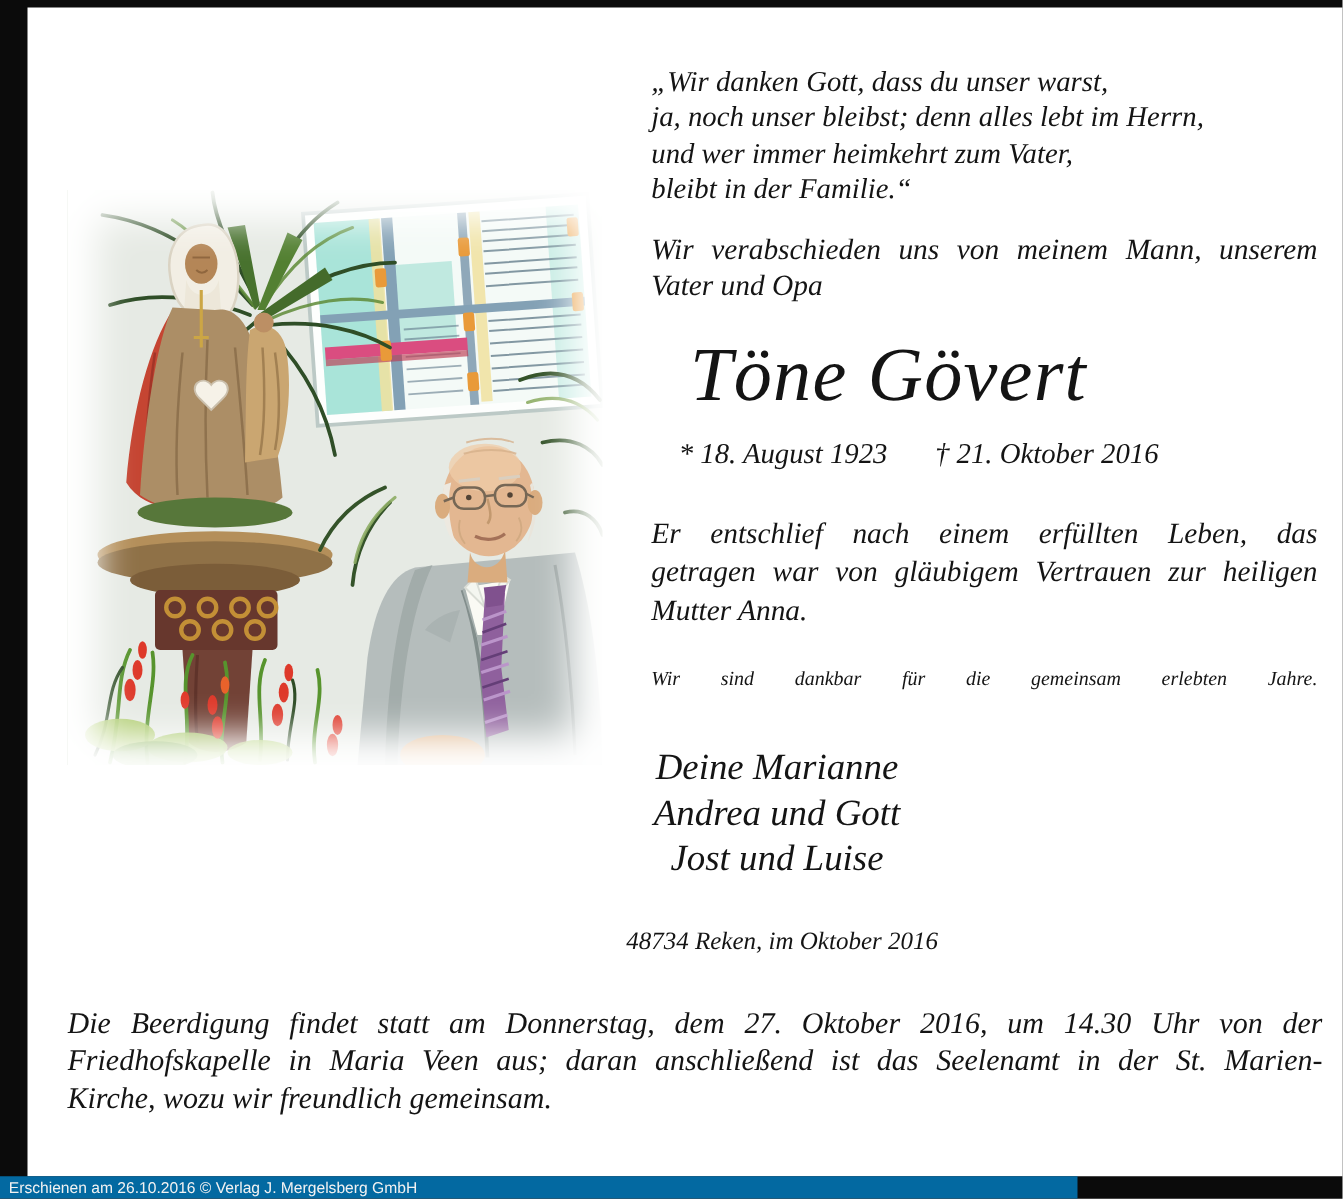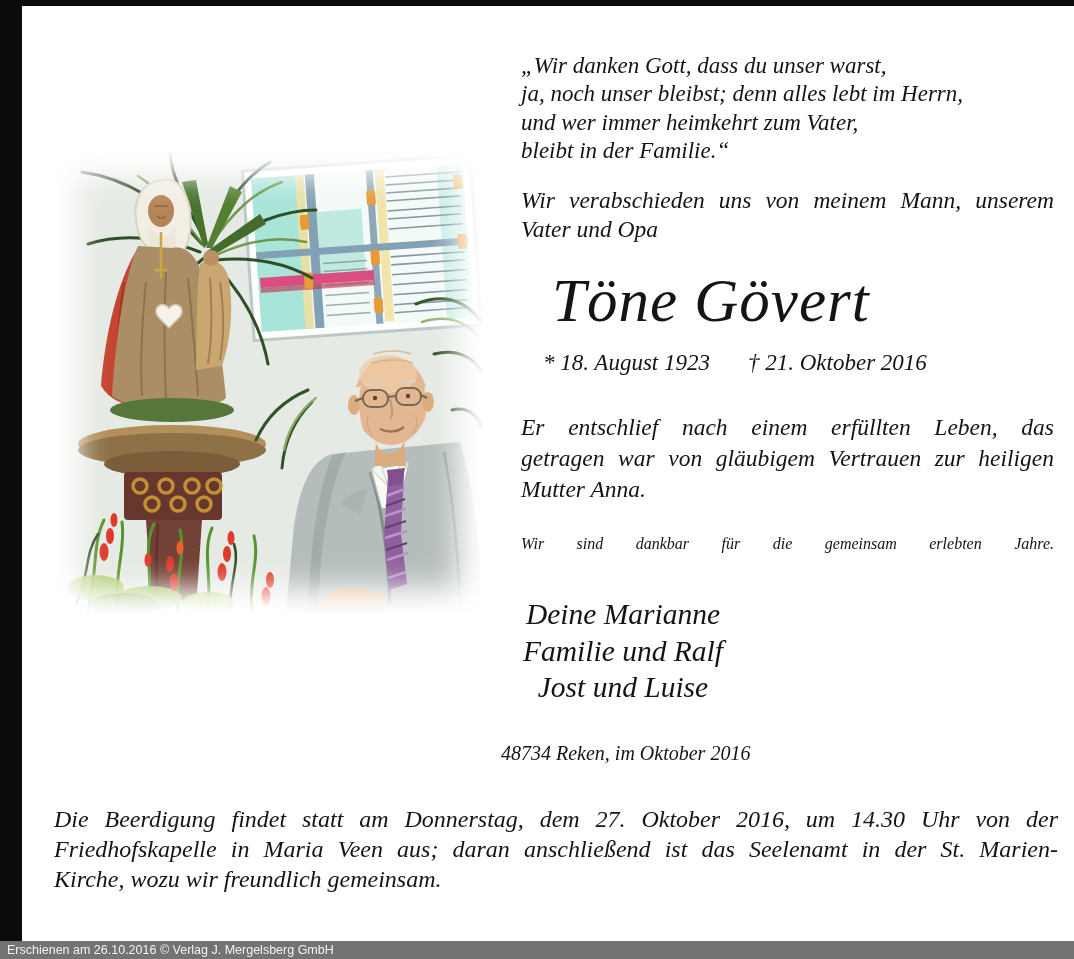--- a/index.html
+++ b/index.html
@@ -43,22 +43,22 @@
   .jl{text-align:justify;overflow:hidden;}
   .jl::after{content:"";display:inline-block;width:100%;}
   .quote .ln{white-space:nowrap;}
   .intro .jl,.p1 .jl{height:auto;}
   .intro .jl{height:28.5px;}
   .p1 .jl{height:31px;}
   .thanks.jl{height:28px;}
   .funeral .jl{height:30px;}
   
   .footer{
-    position:absolute;left:0;bottom:0;width:1074px;height:18px;
-    background:#737373;display:flex;align-items:center;
+    position:absolute;left:0;bottom:0;width:862px;height:18px;
+    background:#0369a1;display:flex;align-items:center;
   }
   .footer span{
     color:#f2f2f2;font-family:"Liberation Sans", sans-serif;
     font-size:12.5px;padding-left:7px;white-space:nowrap;
   }
 </style>
 </head>
 <body>
 
 <div class="stage">
@@ -269,21 +269,21 @@
     <div class="txt p1">
       <div class="jl">Er entschlief nach einem erfüllten Leben, das</div>
       <div class="jl">getragen war von gläubigem Vertrauen zur heiligen</div>
       <div>Mutter Anna.</div>
     </div>
 
     <div class="txt thanks jl">Wir sind dankbar für die gemeinsam erlebten Jahre.</div>
 
     <div class="txt mourners">
       <div>Deine Marianne</div>
-      <div>Familie und Ralf</div>
+      <div>Andrea und Gott</div>
       <div>Jost und Luise</div>
     </div>
 
     <div class="txt placedate">48734 Reken, im Oktober 2016</div>
 
     <div class="txt funeral">
       <div class="jl">Die Beerdigung findet statt am Donnerstag, dem  27. Oktober 2016, um 14.30 Uhr von der</div>
       <div class="jl">Friedhofskapelle in Maria Veen aus; daran anschließend ist das Seelenamt in der St. Marien-</div>
       <div>Kirche, wozu wir freundlich gemeinsam.</div>
     </div>

